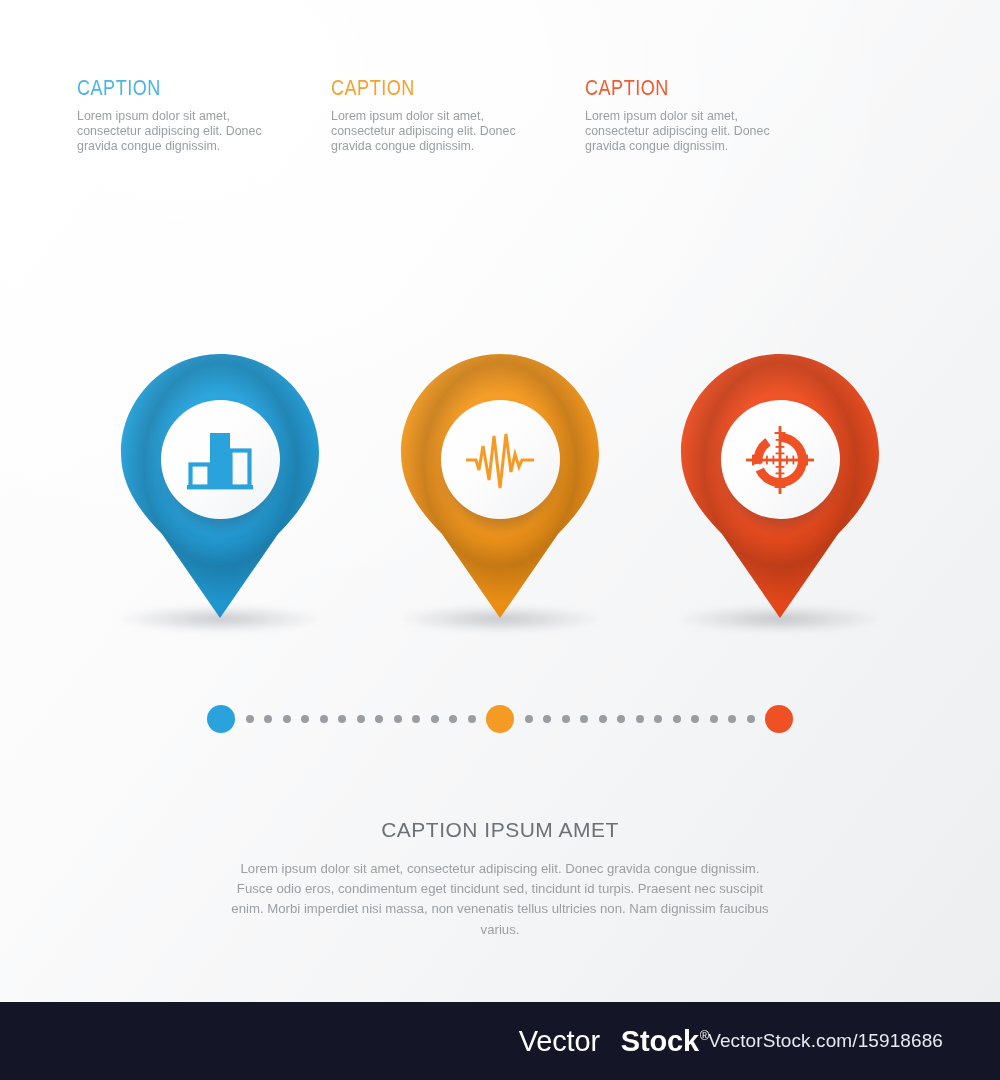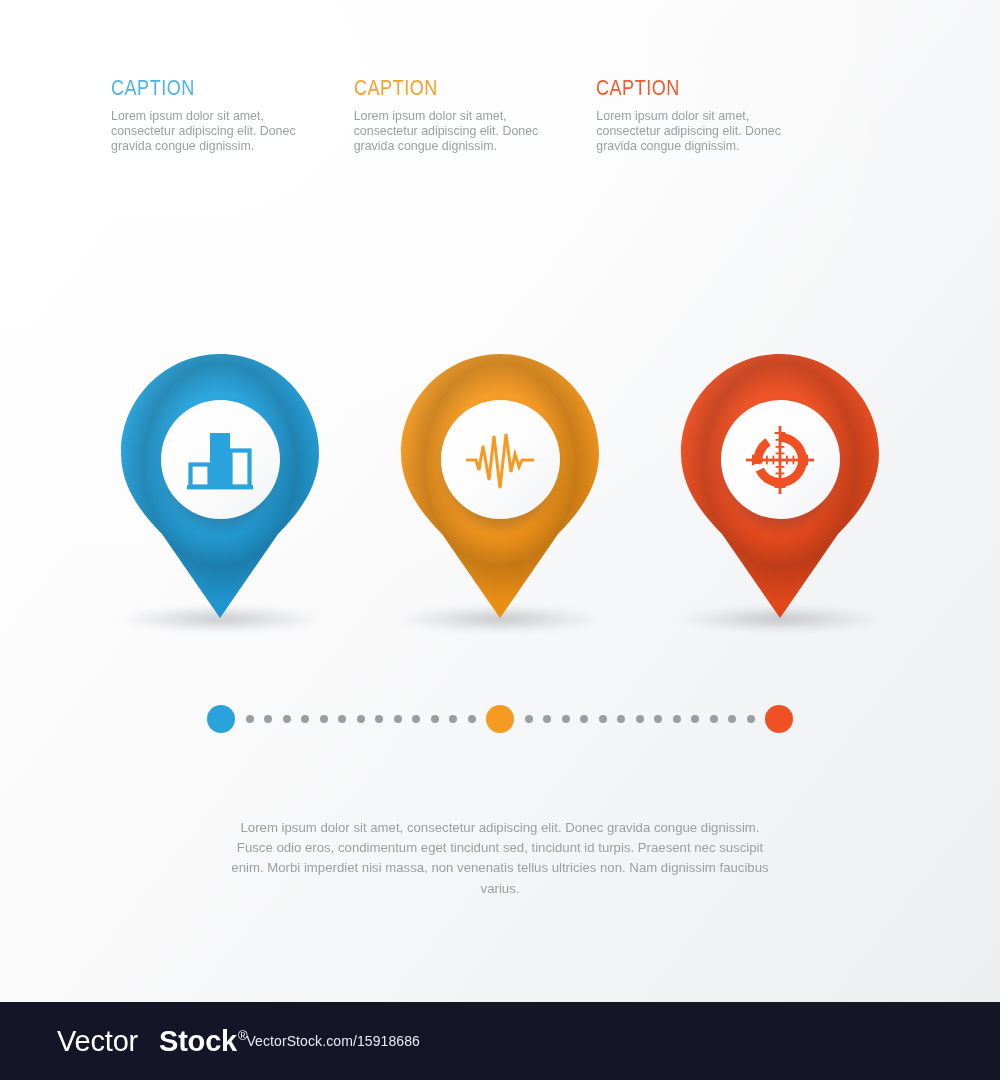--- a/index.html
+++ b/index.html
@@ -31,21 +31,21 @@
       radial-gradient(ellipse 120% 90% at 18% 8%, #ffffff 0%, rgba(255,255,255,0) 62%),
       linear-gradient(128deg, #ffffff 0%, #fbfbfc 38%, #f3f4f5 72%, #eceef0 100%);
   }
 
   
   #caption-row {
     position: absolute;
     left: 0; top: 76px;
     width: 839px;
     display: flex;
-    padding-left: 111px;
+    padding-left: 77px;
     box-sizing: border-box;
   }
   .caption-col {
     width: 283px;
   }
   .caption-title {
     font-size: 21.5px;
     letter-spacing: 0.6px;
     font-weight: 400;
     font-family: "Liberation Sans Narrow", "Liberation Sans", sans-serif;
@@ -169,21 +169,21 @@
 
   
   #footer {
     position: absolute;
     left: 0; top: 1002px;
     width: 1000px;
     height: 78px;
     background: #141527;
     display: flex;
     align-items: center;
-    justify-content: flex-start;
+    justify-content: flex-end;
     padding: 0 57px 0 57px;
     box-sizing: border-box;
   }
   #footer-logo {
     color: #ffffff;
     font-size: 29px;
     letter-spacing: -0.2px;
     white-space: nowrap;
     display: flex;
     align-items: baseline;
@@ -193,21 +193,21 @@
   .logo-reg {
     font-size: 13px;
     vertical-align: super;
     position: relative;
     top: -11px;
     left: 1px;
     font-weight: 400;
   }
   #footer-url {
     color: #e9eaf1;
-    font-size: 14px;
+    font-size: 19px;
     letter-spacing: 0.1px;
     white-space: nowrap;
   }
 </style>
 </head>
 <body>
 
 <div id="stage">
 
   <div id="artboard"></div>
@@ -386,20 +386,21 @@
         <span class="dot-small"></span>
         <span class="dot-small"></span>
       </div>
 
       <div class="node-big" style="background:#EF5125"></div>
 
     </div>
   </div>
 
   <div id="bottom-block">
+    <div id="bottom-title">CAPTION IPSUM AMET</div>
     <div id="bottom-body">Lorem ipsum dolor sit amet, consectetur adipiscing elit. Donec gravida congue dignissim. Fusce odio eros, condimentum eget tincidunt sed, tincidunt id turpis. Praesent nec suscipit enim. Morbi imperdiet nisi massa, non venenatis tellus ultricies non. Nam dignissim faucibus varius.</div>
   </div>
 
   <div id="footer">
     <div id="footer-logo">
       <span class="logo-thin">Vector</span>
       <span class="logo-bold">Stock</span>
       <span class="logo-reg">®</span>
     </div>
     <div id="footer-url">VectorStock.com/15918686</div>

